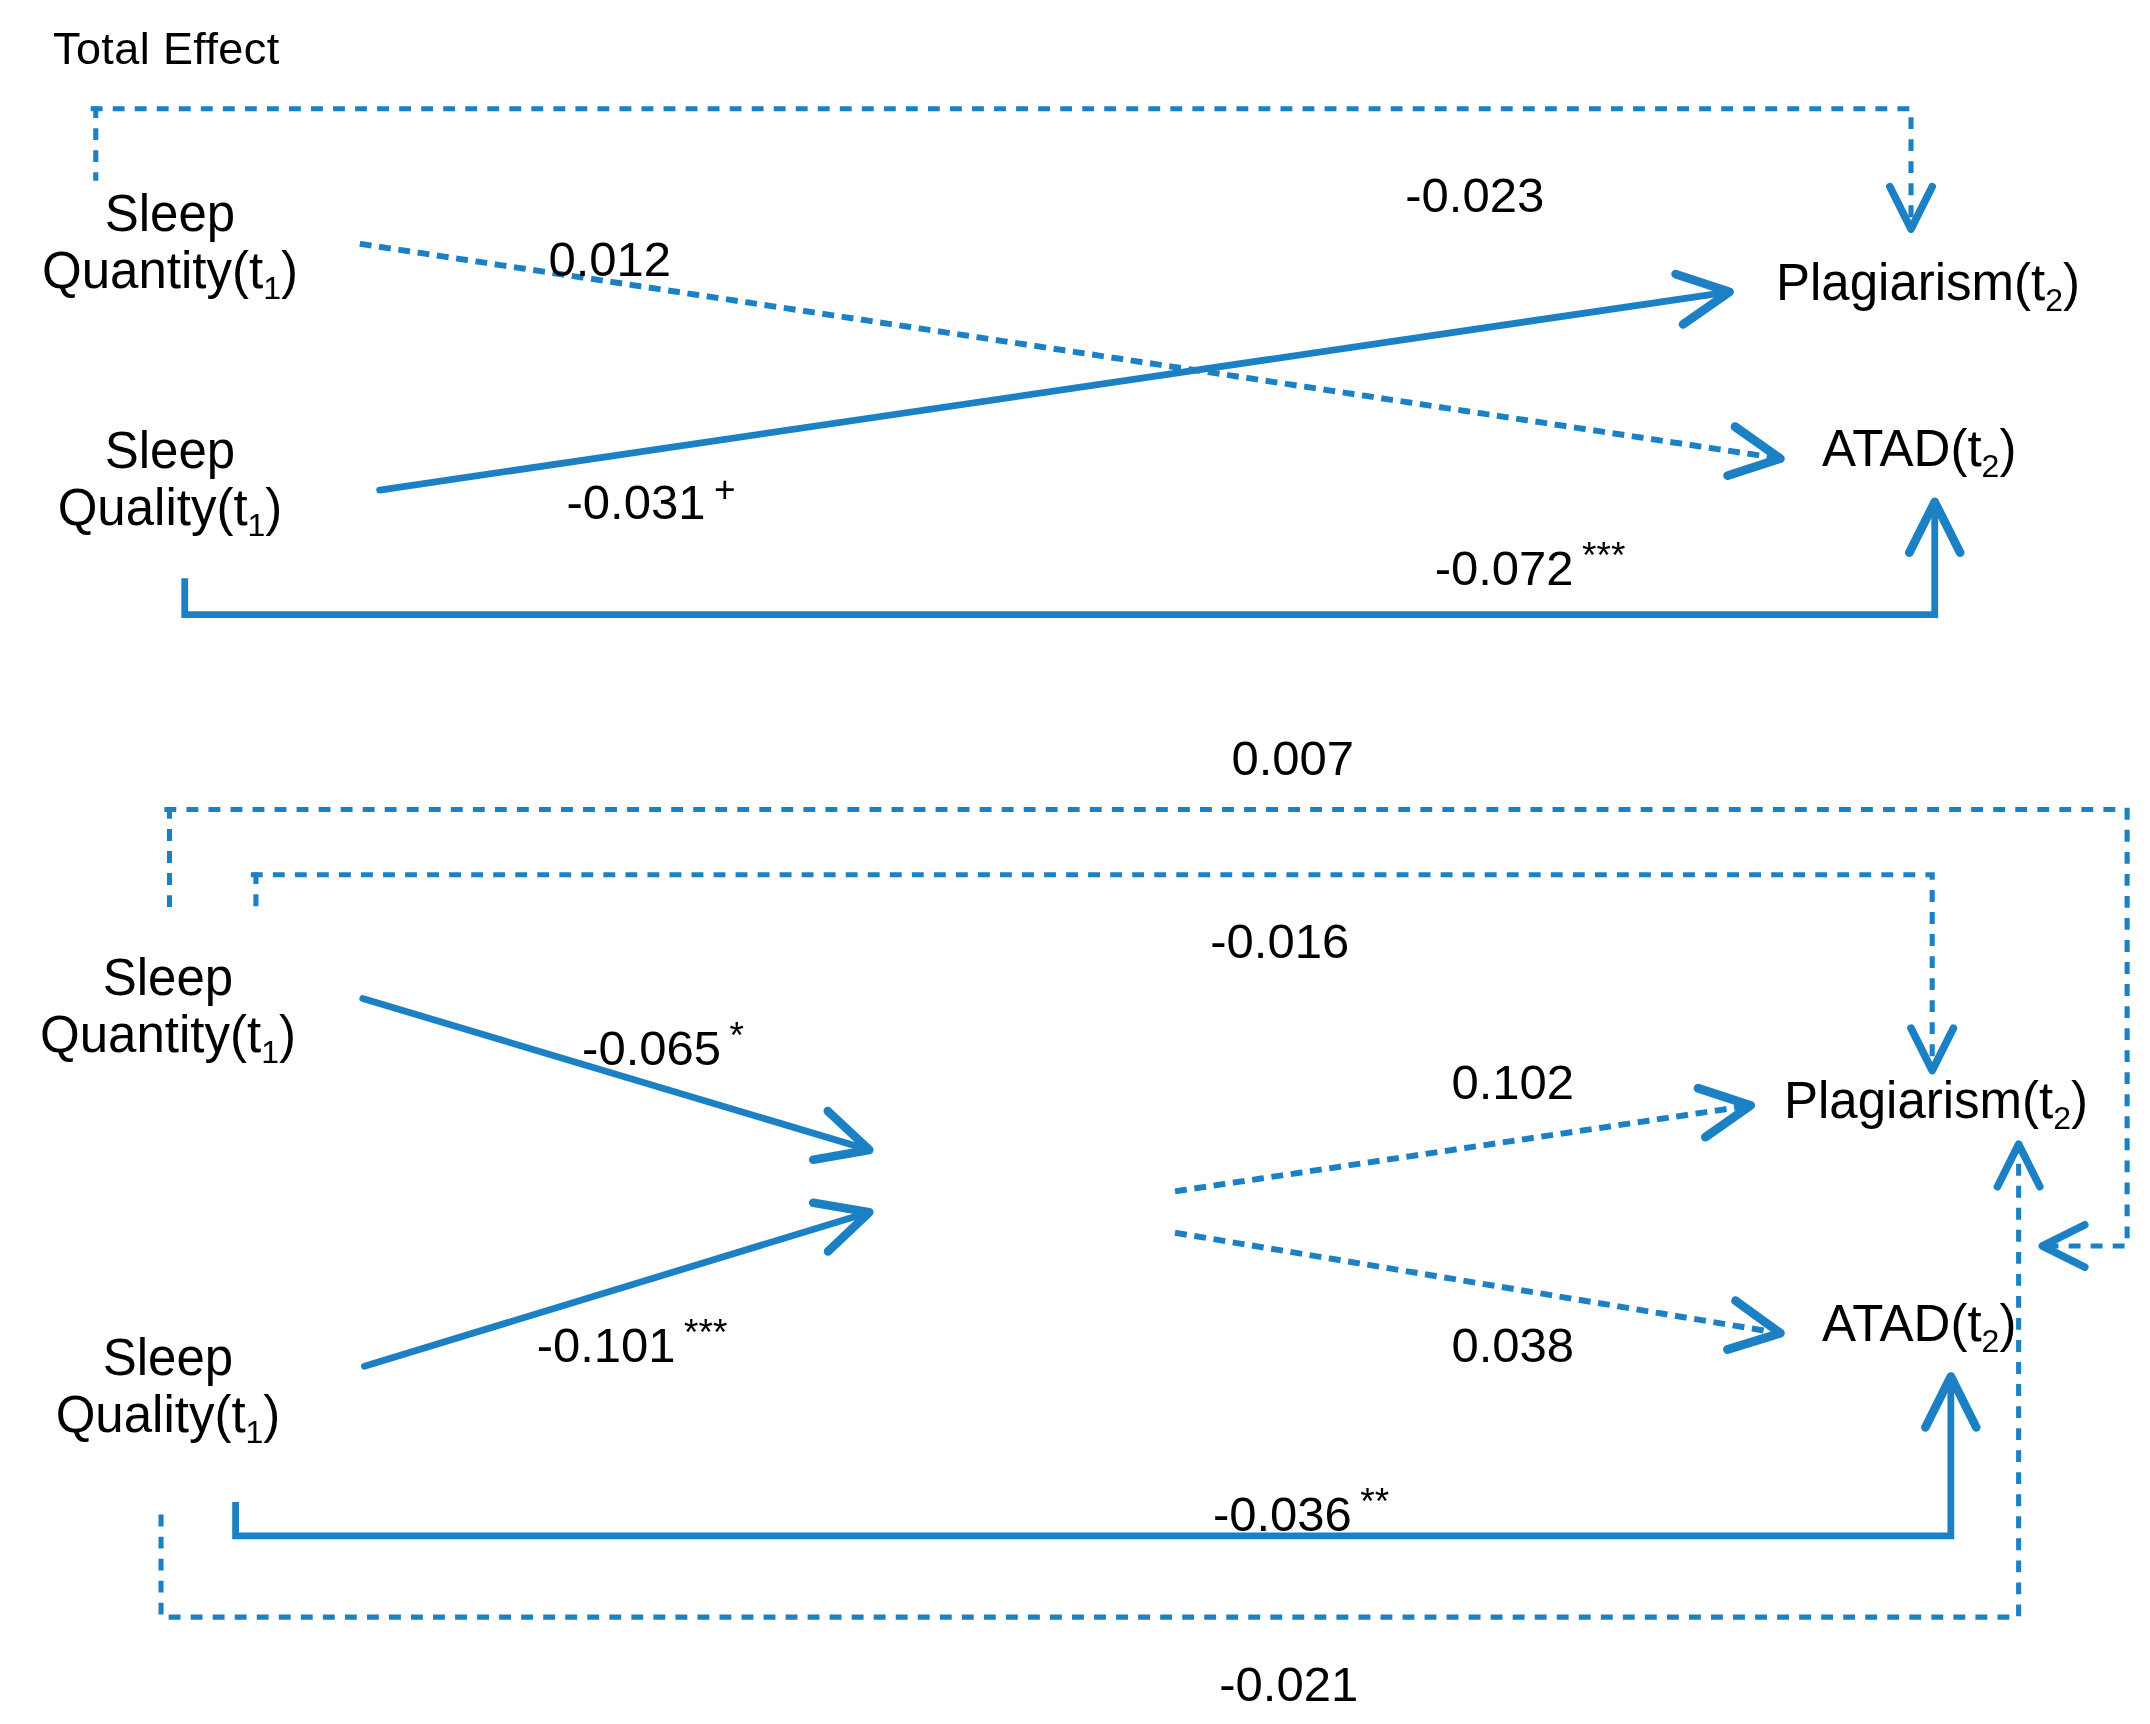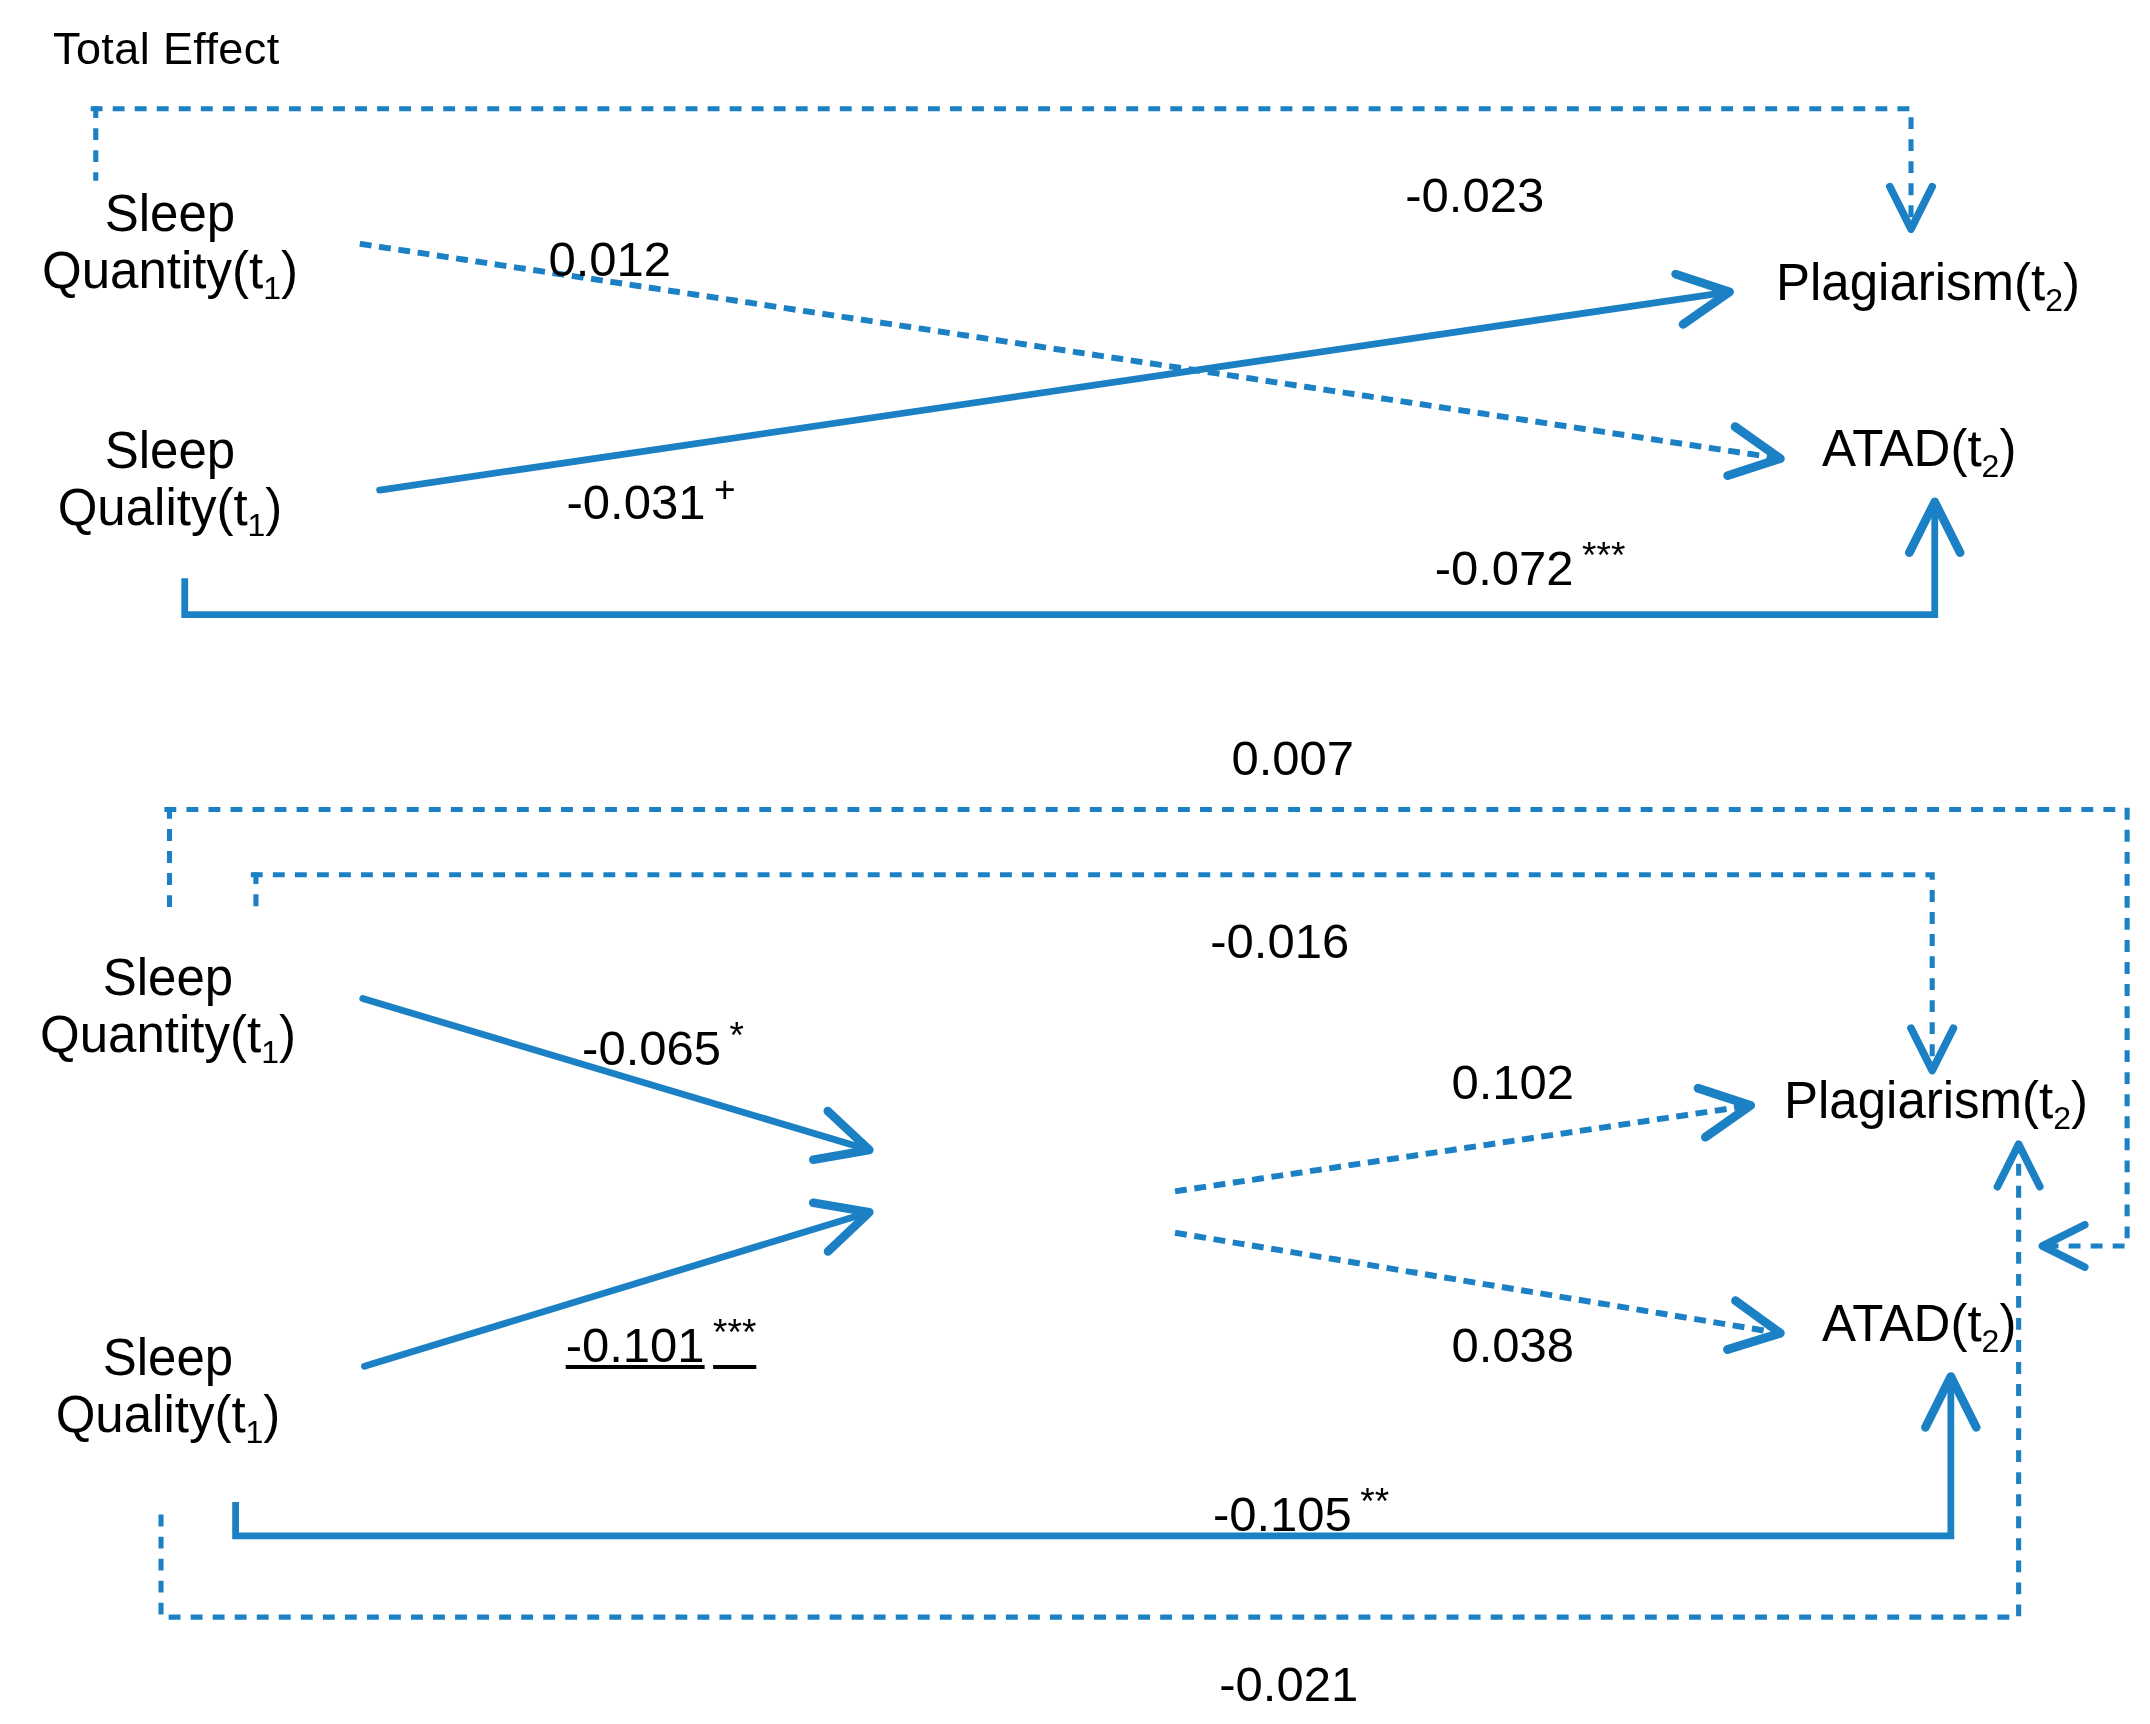--- a/index.html
+++ b/index.html
@@ -179,34 +179,34 @@
   </div>
 
   <div class="lbl coef ctr" style="left:1284px;top:914px;">
     <span>-0.016</span><span class="star"></span>
   </div>
 
   <div class="lbl coef ctr" style="left:663px;top:1021px;">
     <span>-0.065</span><span class="star">*</span>
   </div>
 
-  <div class="lbl coef ctr" style="left:661px;top:1318px;text-decoration:underline;">
+  <div class="lbl coef ctr" style="left:632px;top:1318px;">
     <span>-0.101</span><span class="star">***</span>
   </div>
 
   <div class="lbl coef ctr" style="left:1517px;top:1055px;">
     <span>0.102</span><span class="star"></span>
   </div>
 
   <div class="lbl coef ctr" style="left:1517px;top:1318px;">
     <span>0.038</span><span class="star"></span>
   </div>
 
   <div class="lbl coef ctr" style="left:1301px;top:1487px;">
-    <span>-0.105</span><span class="star">**</span>
+    <span>-0.036</span><span class="star">**</span>
   </div>
 
   <div class="lbl coef ctr" style="left:1293px;top:1657px;">
     <span>-0.021</span><span class="star"></span>
   </div>
 
 </div>
 
 
 </body></html>

